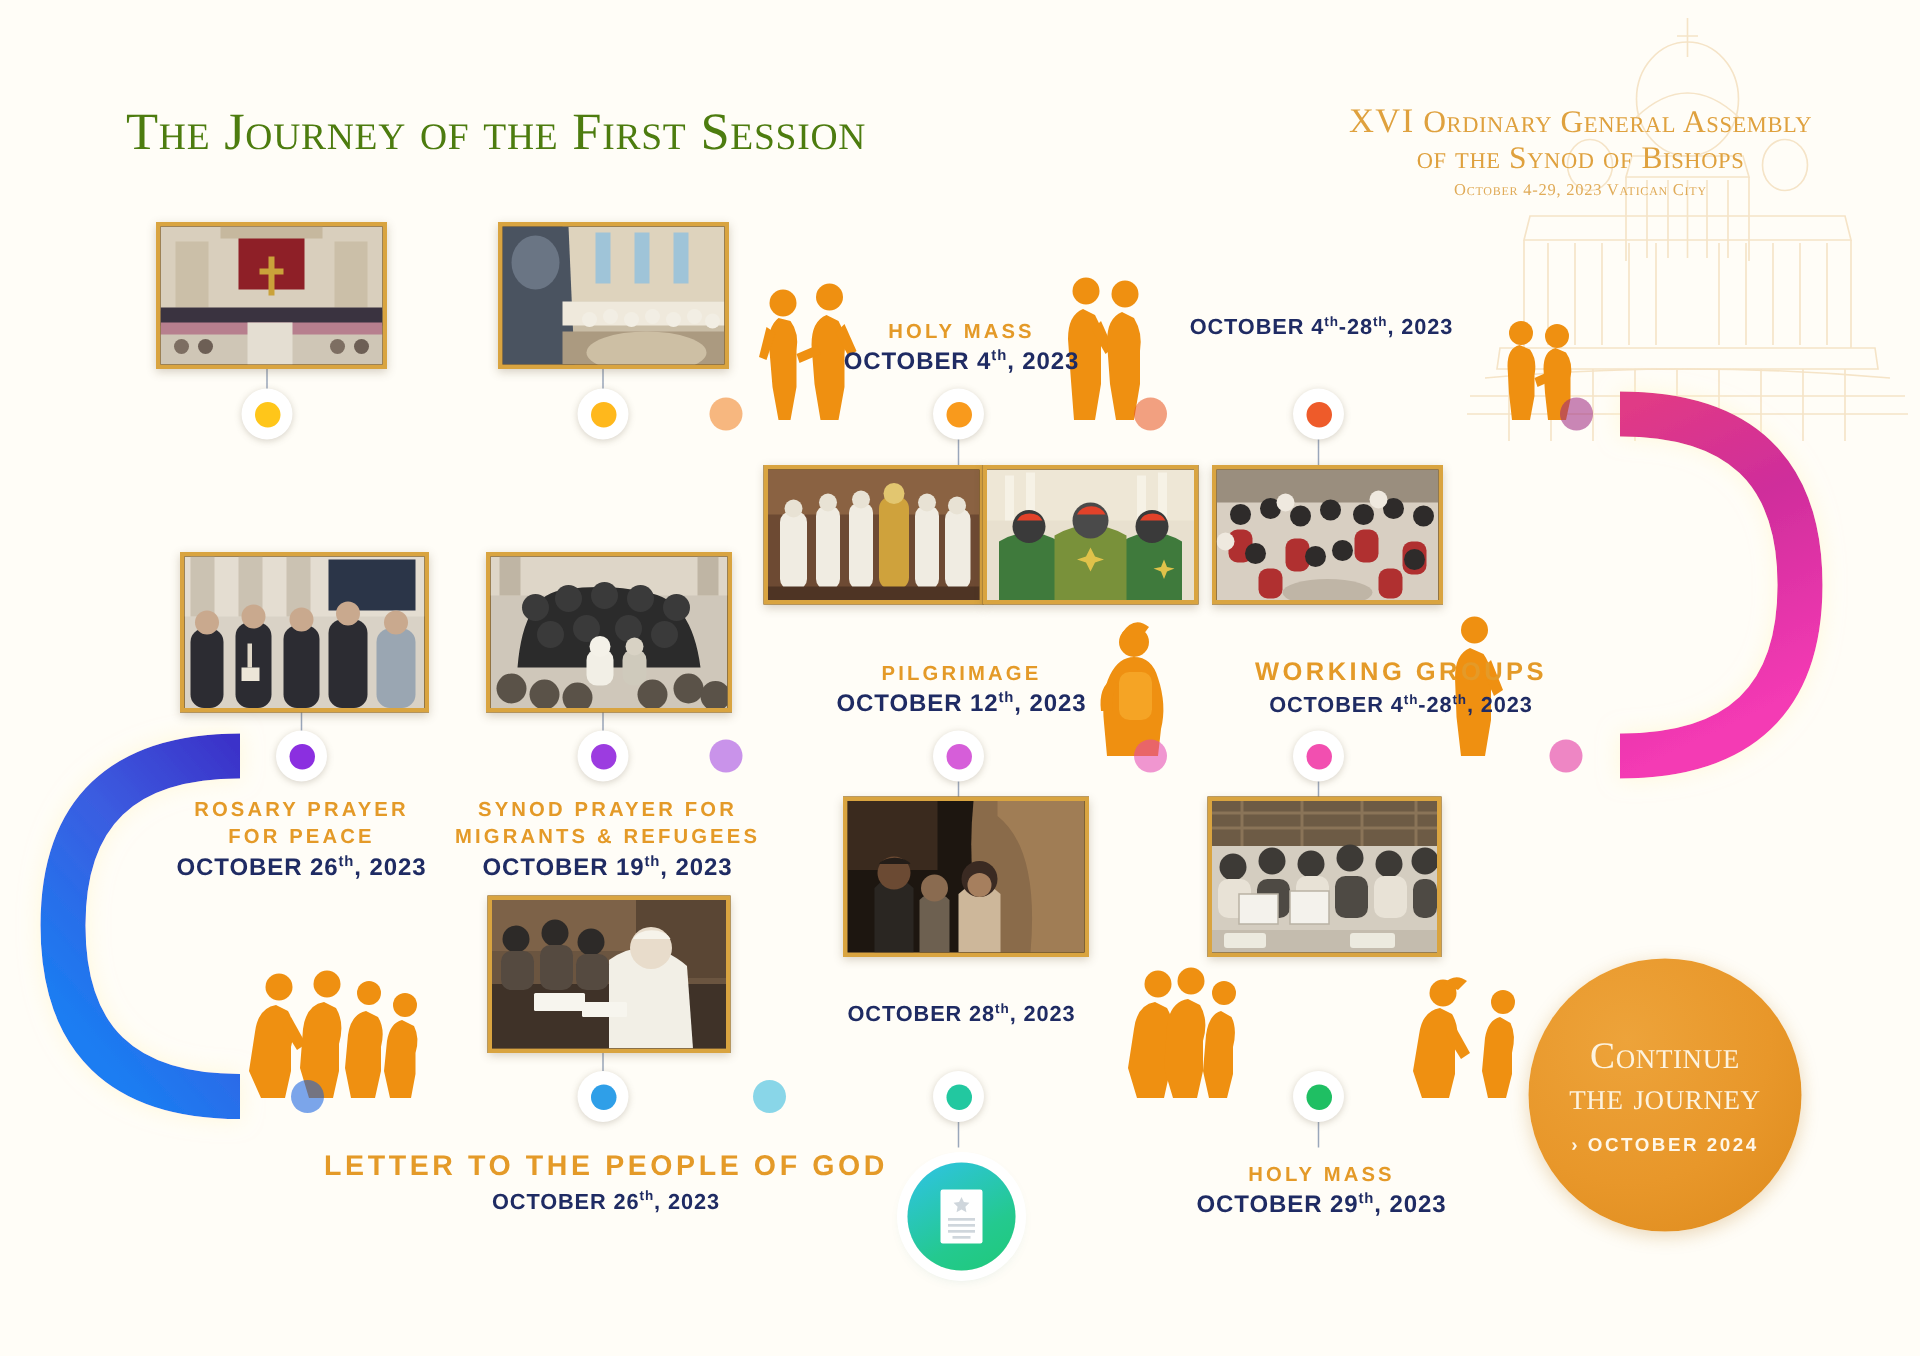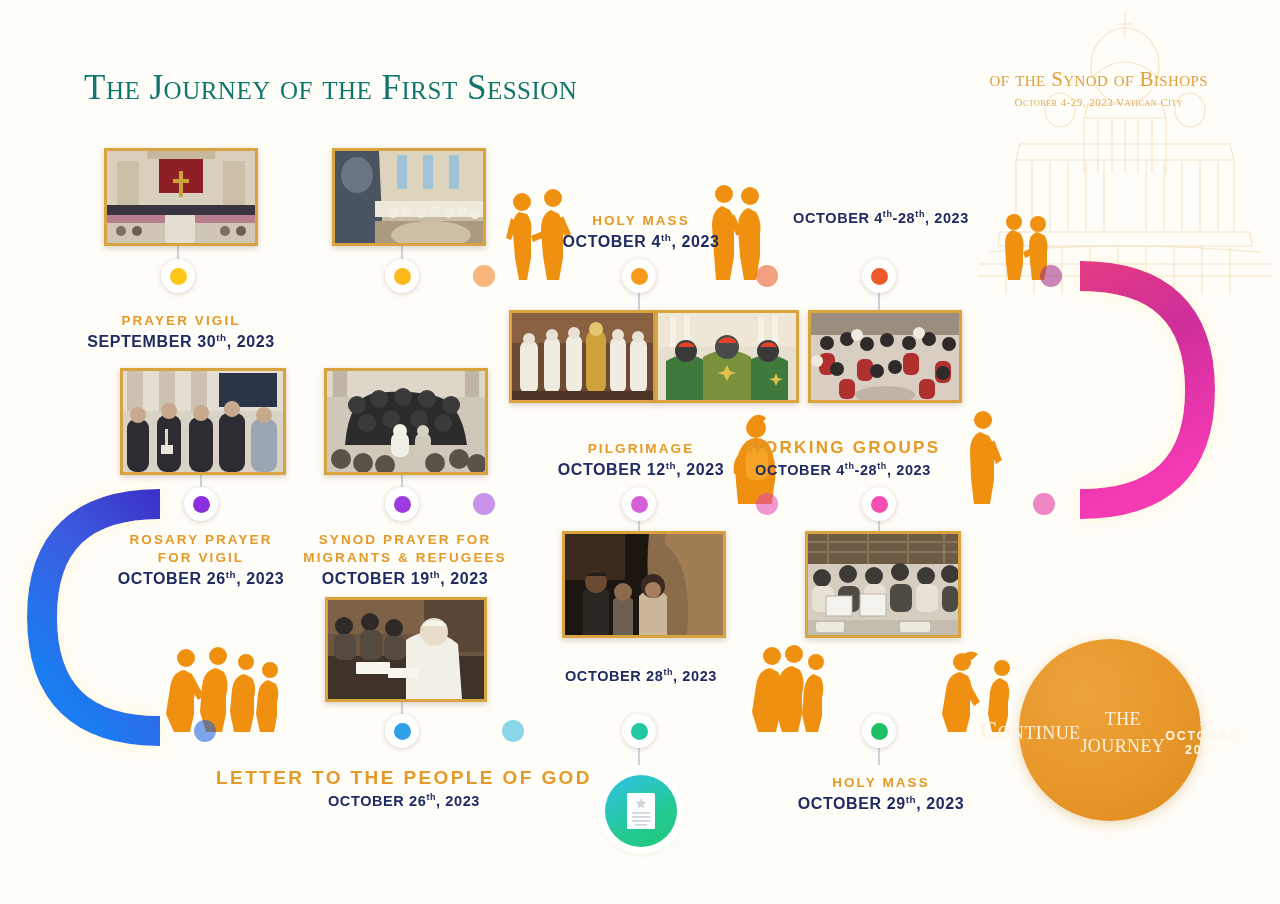--- a/index.html
+++ b/index.html
@@ -10,21 +10,21 @@
   }
   .stage{position:absolute;inset:0;}
 
   
   .watermark{position:absolute;right:-10px;top:-6px;width:330px;height:330px;opacity:.5;pointer-events:none;}
 
   
   .title{
     position:absolute;left:84px;top:68px;
     font-family:"Liberation Serif",serif;
-    font-size:35px;color:#0f766e;letter-spacing:.5px;
+    font-size:35px;color:#4d7c0f;letter-spacing:.5px;
     font-variant:small-caps;white-space:nowrap;
   }
   .logo{position:absolute;right:72px;top:68px;text-align:center;color:#dfa13e;}
   .logo .l1{font-family:"Liberation Serif",serif;font-size:21px;font-variant:small-caps;letter-spacing:.4px;line-height:1.12;white-space:nowrap;}
   .logo .l1 .rom{font-size:23px;font-variant:normal;letter-spacing:1px;}
   .logo .l2{font-family:Liberation Serif, serif;font-size:21px;font-variant:small-caps;letter-spacing:.4px;line-height:1.12;white-space:nowrap;}
   .logo .l3{font-family:"Liberation Serif",serif;font-size:11px;font-variant:small-caps;letter-spacing:.5px;margin-top:4px;color:#e0ab58;white-space:nowrap;}
 
   
   .track{position:absolute;left:0;top:0;width:1280px;height:904px;pointer-events:none;}
@@ -63,21 +63,21 @@
     background:linear-gradient(150deg,#2fc3e8 0%,#24c98f 65%,#1fc979 100%);
     transform:translate(-50%,-50%);
     box-shadow:0 0 0 7px #ffffff,0 3px 10px rgba(40,120,110,.28);
     display:flex;align-items:center;justify-content:center;}
 
   
   .continue{
     position:absolute;width:182px;height:182px;border-radius:50%;
     background:radial-gradient(circle at 36% 30%,#eda33a 0%,#e8972a 55%,#dd8a1c 100%);
     transform:translate(-50%,-50%);
-    display:flex;flex-direction:row;align-items:center;justify-content:center;
+    display:flex;flex-direction:column;align-items:center;justify-content:center;
     box-shadow:0 3px 12px rgba(180,120,20,.28);
   }
   .continue .c1{font-family:"Liberation Serif",serif;font-variant:small-caps;
     font-size:25px;color:#fdf3df;line-height:1.08;text-align:center;letter-spacing:.4px;}
   .continue .c2{margin-top:11px;font-size:12.5px;font-weight:bold;color:#fff7e8;letter-spacing:1.7px;text-align:center;}
 
   
   .sil{position:absolute;}
   .sil svg{display:block;}
 </style>
@@ -108,20 +108,24 @@
         <path d="M20 270 L310 270 M18 282 L312 282"></path>
         <path d="M46 252 L46 300 M74 252 L74 300 M102 252 L102 300 M130 252 L130 300
                  M158 252 L158 300 M186 252 L186 300 M214 252 L214 300 M242 252 L242 300 M270 252 L270 300"></path>
       </g>
     </svg>
   </div>
 
   <div class="title">The Journey of the First Session</div>
 
   <div class="logo">
+    <div class="l1">
+      <span class="rom">XVI</span>
+      <span>Ordinary General Assembly</span>
+    </div>
     <div class="l2">of the Synod of Bishops</div>
     <div class="l3">October 4-29, 2023 Vatican City</div>
   </div>
 
   <svg class="track" viewBox="0 0 1280 904">
     <defs>
       <linearGradient id="gTop" x1="0" y1="0" x2="1" y2="0">
         <stop offset="0%" stop-color="#ffd21e"></stop>
         <stop offset="42%" stop-color="#ffb81c"></stop>
         <stop offset="72%" stop-color="#fa8f1e"></stop>
@@ -602,26 +606,20 @@
 
   <div class="dot" style="left:484px;top:276px;background:#f07d1d;"></div>
   <div class="dot" style="left:767px;top:276px;background:#e8531f;"></div>
   <div class="dot" style="left:1051px;top:276px;background:#9c2480;"></div>
   <div class="dot" style="left:1044px;top:504px;background:#e0249a;"></div>
   <div class="dot" style="left:767px;top:504px;background:#e442b0;"></div>
   <div class="dot" style="left:484px;top:504px;background:#9c3ce0;"></div>
   <div class="dot" style="left:205px;top:731px;background:#0f5ce0;"></div>
   <div class="dot" style="left:513px;top:731px;background:#28b6dc;"></div>
 
-  <div class="label" style="left:181px;top:312px;">
-    <div class="ev">PRAYER VIGIL</div>
-    <div class="dt">
-      <span>SEPTEMBER 30</span><sup>th</sup><span>, 2023</span>
-    </div>
-  </div>
 
 
   <div class="label" style="left:641px;top:212px;">
     <div class="ev">HOLY MASS</div>
     <div class="dt">
       <span>OCTOBER 4</span><sup>th</sup><span>, 2023</span>
     </div>
   </div>
 
   <div class="label" style="left:881px;top:207px;">
@@ -630,30 +628,30 @@
     </div>
   </div>
 
   <div class="label" style="left:641px;top:440px;">
     <div class="ev">PILGRIMAGE</div>
     <div class="dt">
       <span>OCTOBER 12</span><sup>th</sup><span>, 2023</span>
     </div>
   </div>
 
-  <div class="label" style="left:843px;top:437px;">
+  <div class="label" style="left:934px;top:437px;">
     <div class="ev big">WORKING GROUPS</div>
     <div class="dt big">
       <span>OCTOBER 4</span><sup>th</sup><span>-28</span><sup>th</sup><span>, 2023</span>
     </div>
   </div>
 
   <div class="label" style="left:201px;top:531px;">
     <div class="ev">ROSARY PRAYER</div>
-    <div class="ev">FOR VIGIL</div>
+    <div class="ev">FOR PEACE</div>
     <div class="dt">
       <span>OCTOBER 26</span><sup>th</sup><span>, 2023</span>
     </div>
   </div>
 
   <div class="label" style="left:405px;top:531px;">
     <div class="ev">SYNOD PRAYER FOR</div>
     <div class="ev">MIGRANTS &amp; REFUGEES</div>
     <div class="dt">
       <span>OCTOBER 19</span><sup>th</sup><span>, 2023</span>

